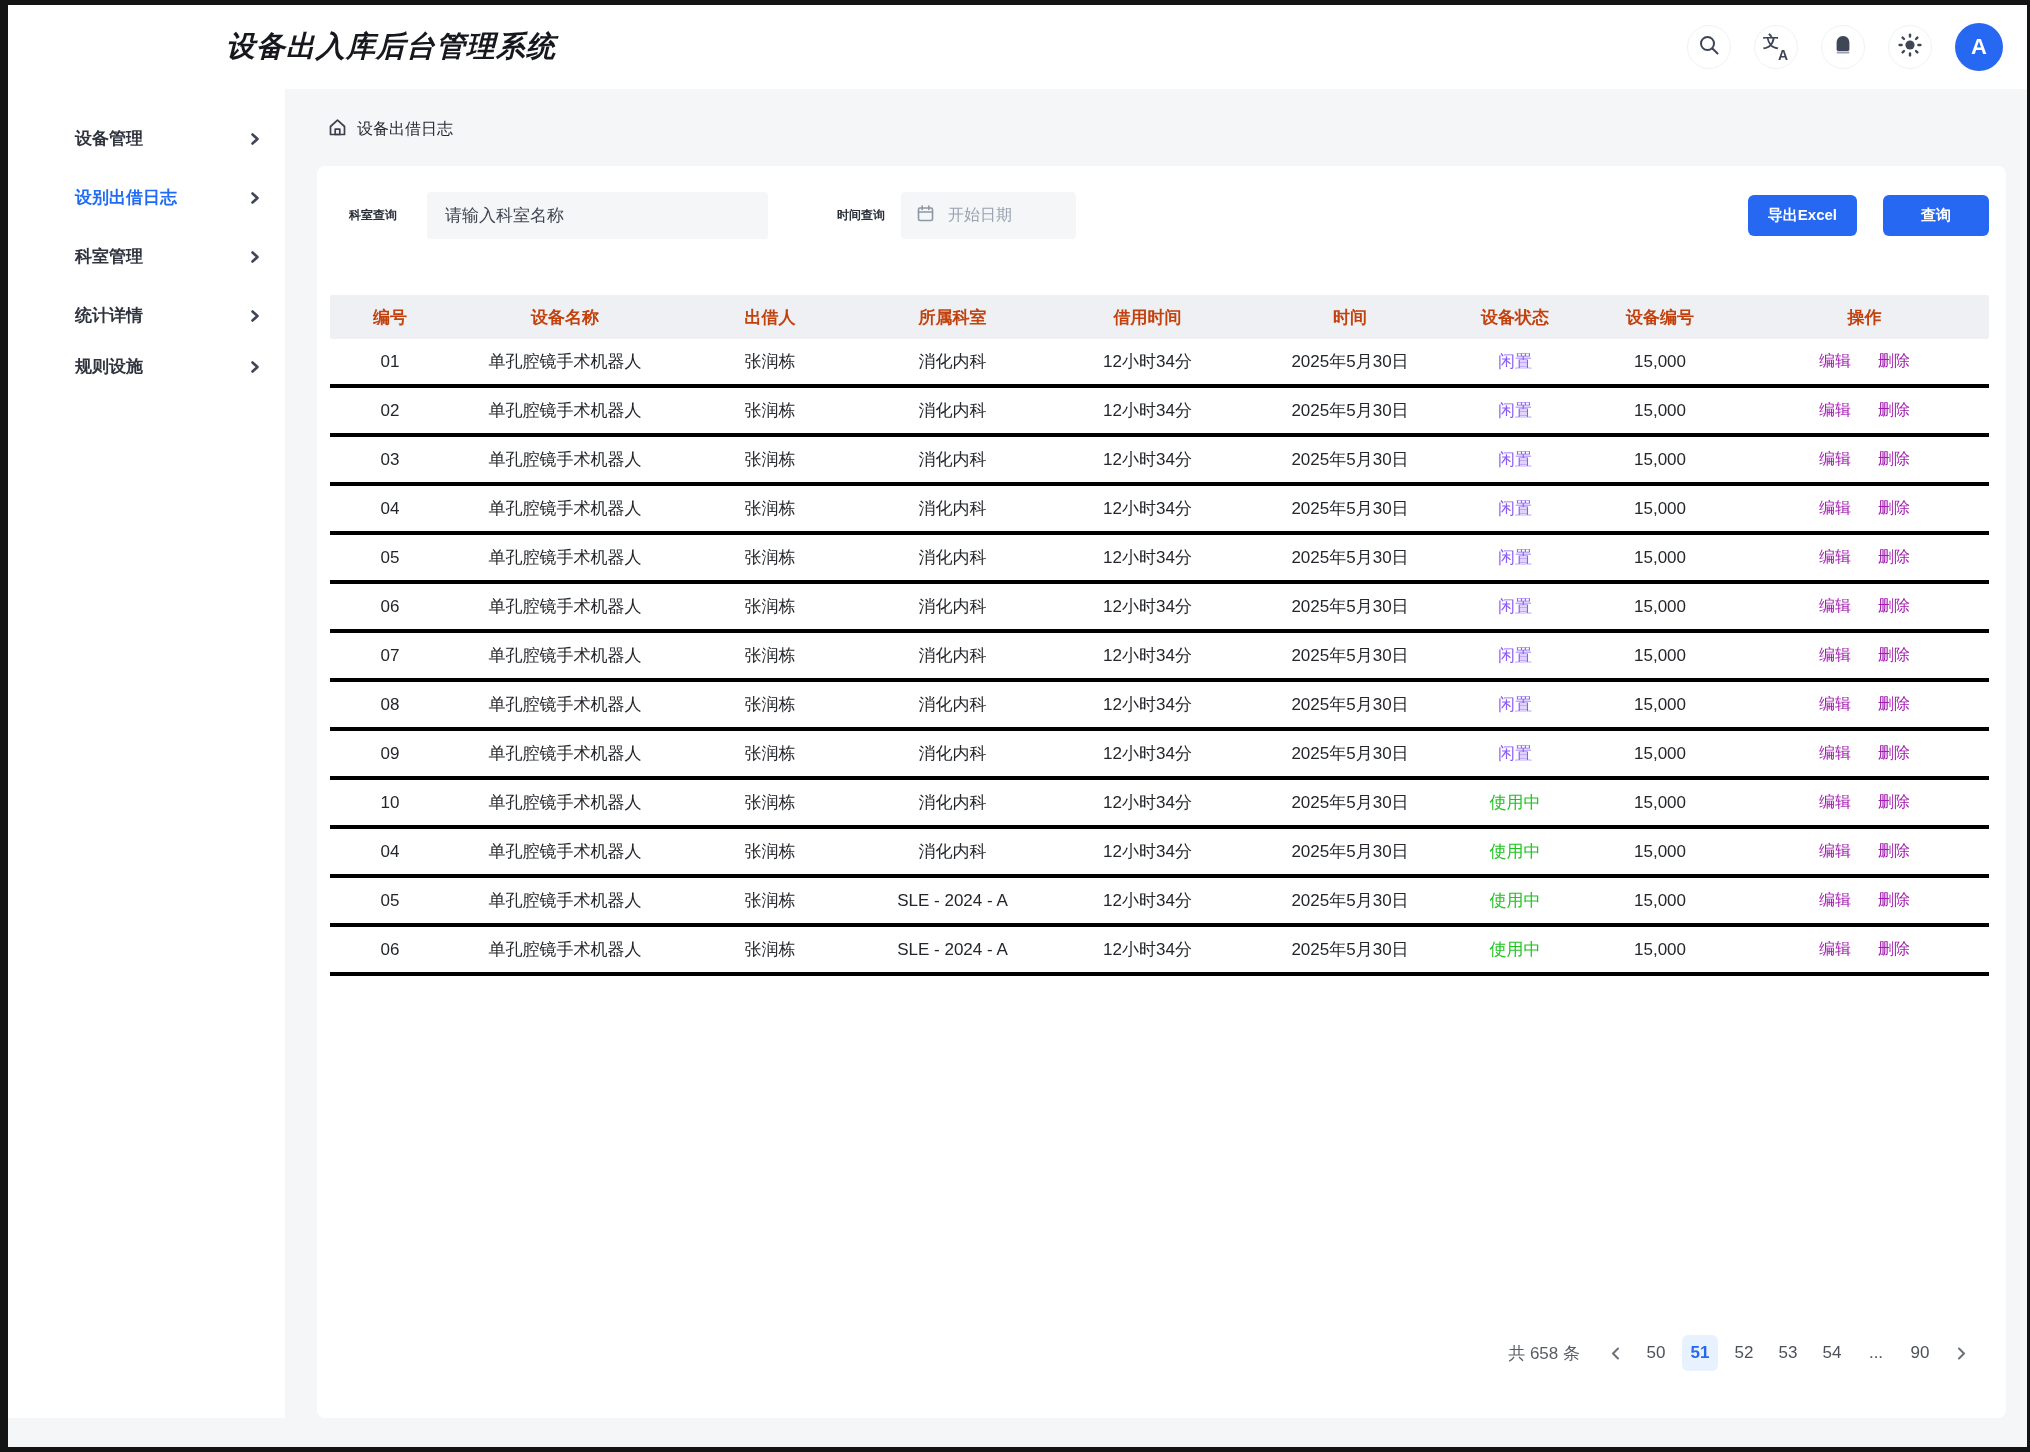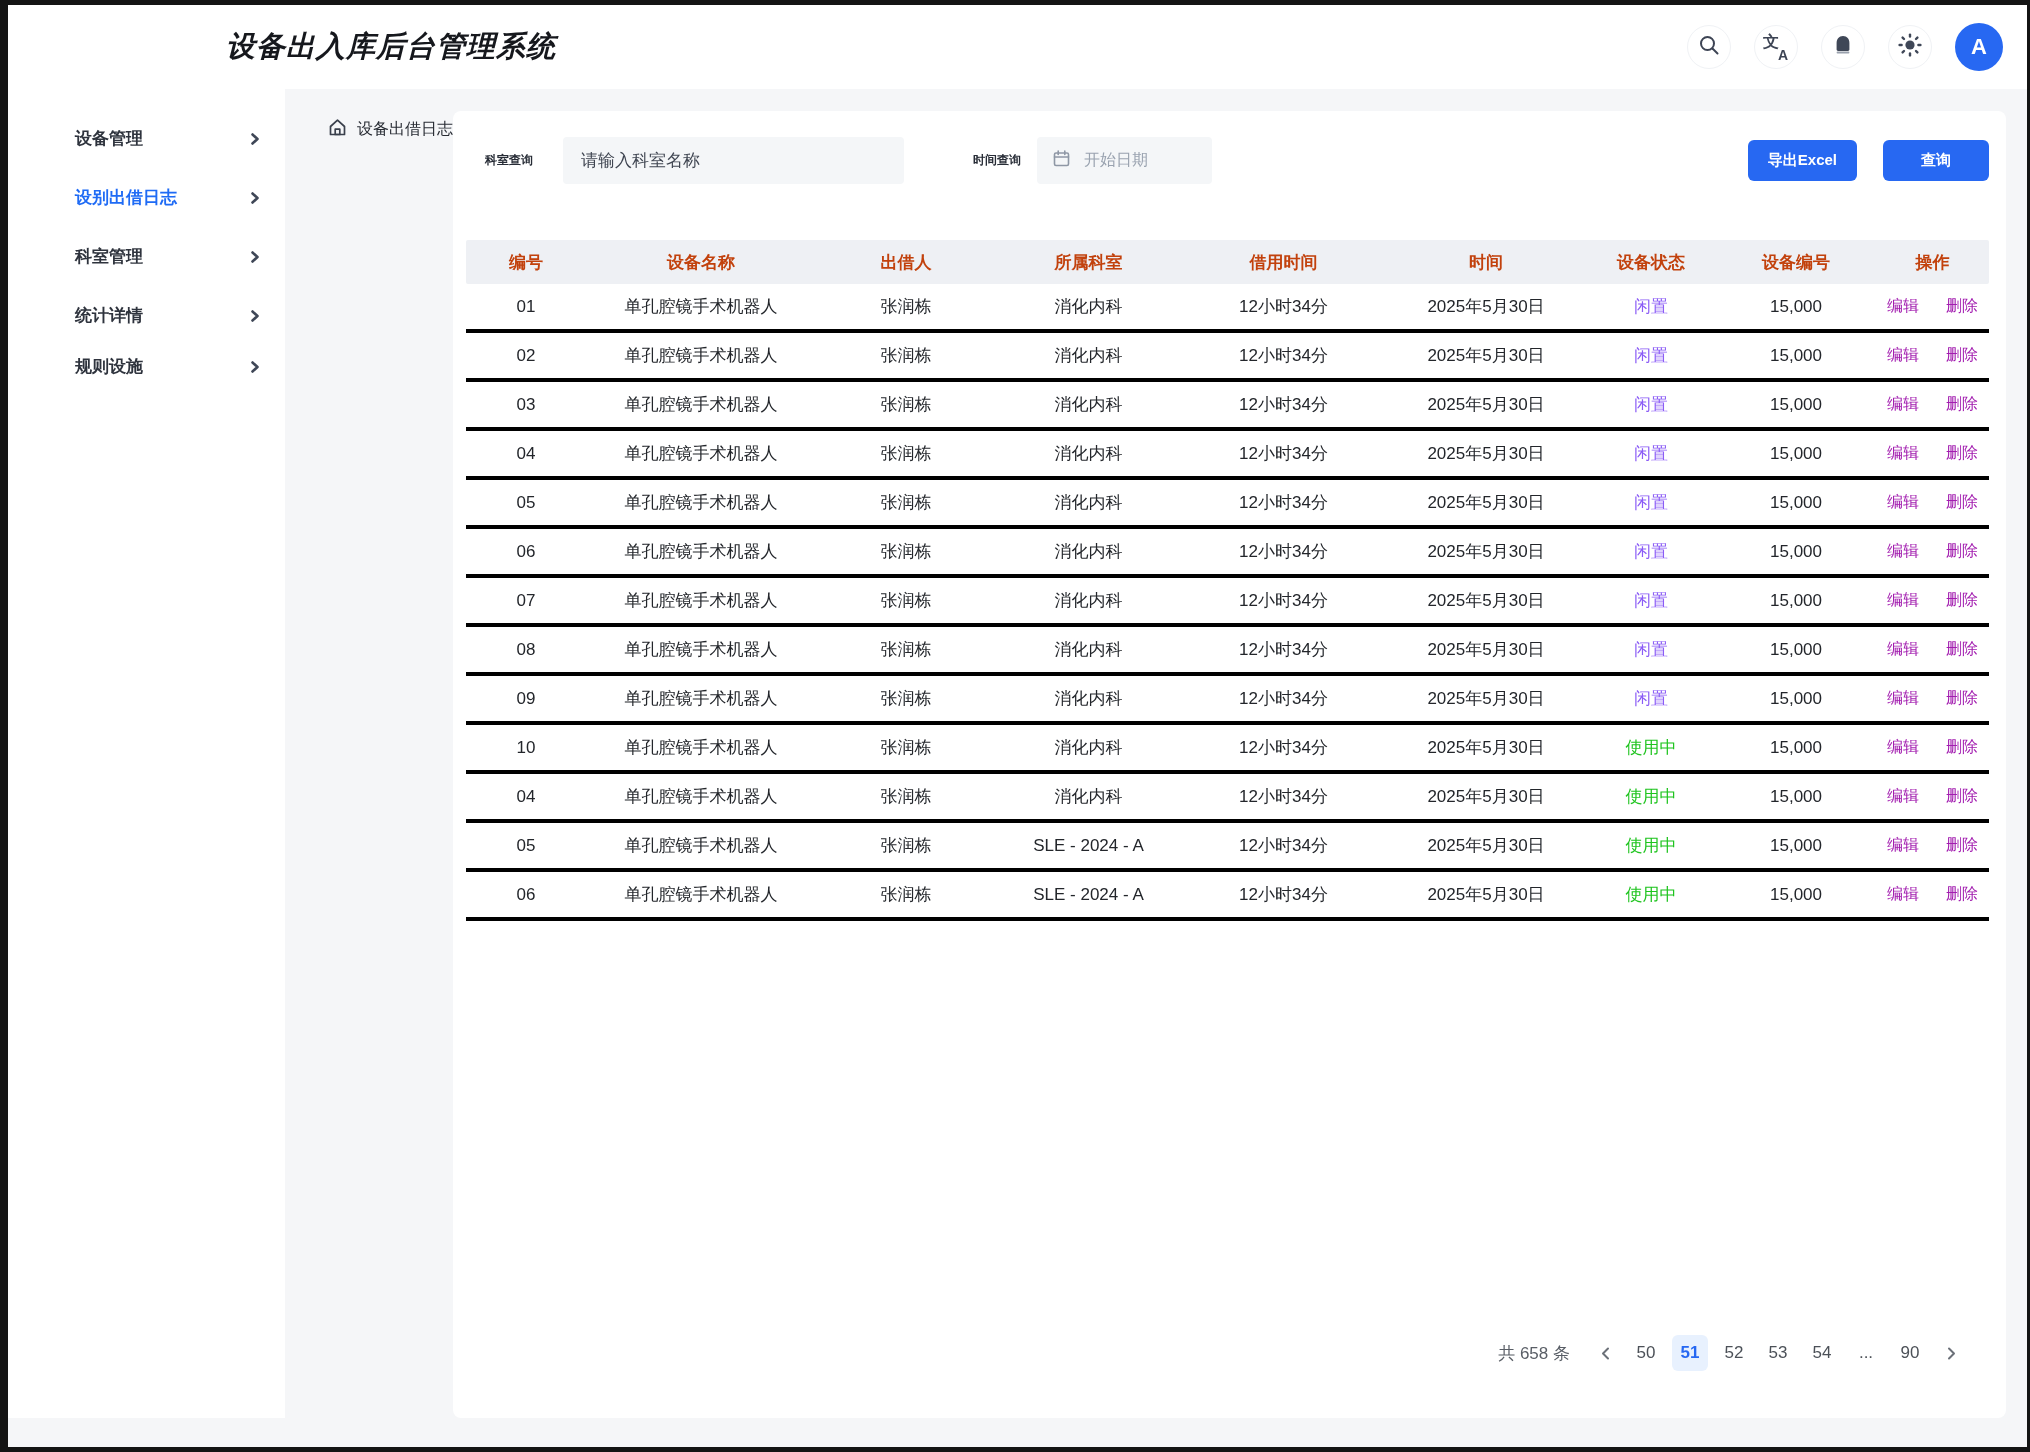--- a/index.html
+++ b/index.html
@@ -18,21 +18,21 @@
   .tr-icon .en { position:absolute; right:1px; bottom:-3px; font-size:14px; font-weight:700; color:#3d4454; }
 
   
   .body-row { flex:1; display:flex; min-height:0; padding-bottom:29px; }
   .sidebar { flex:0 0 277px; background:#fff; padding-top:20px; }
   .menu-item { height:59px; display:flex; align-items:center; padding:0 24px 0 67px; font-size:17px; font-weight:600; color:#2e333d; cursor:pointer; }
   .menu-item.active { color:#1f6bf5; }
   .menu-item .chev { margin-left:auto; display:flex; }
   .menu-item:last-child { margin-top:-8px; }
 
-  .main { flex:1; padding:22px 21px 0 32px; display:flex; min-width:0; }
+  .main { flex:1; padding:22px 21px 0 32px; display:flex; flex-direction:column; min-width:0; }
   .breadcrumb { display:flex; align-items:center; gap:9px; height:36px; margin:0 0 19px 10px; font-size:16px; color:#272b33; }
 
   .card { background:#fff; border-radius:8px; flex:1; padding:26px 17px 0 13px; position:relative; }
 
   
   .filter-row { display:flex; align-items:center; height:47px; margin-left:19px; }
   .f-label { font-size:12px; font-weight:700; color:#272c36; white-space:nowrap; }
   .text-input { width:341px; height:47px; margin-left:30px; background:#f4f6f8; border:none; border-radius:4px; padding:0 18px; font-size:17px; color:#3a4049; outline:none; }
   .text-input::placeholder { color:#3f4551; opacity:1; }
   .time-label { margin-left:69px; }
@@ -49,21 +49,21 @@
   .thead { background:#eef0f4; height:44px; font-size:17px; font-weight:700; color:#c2410c; border-radius:2px; }
   .thead > div { text-align:center; }
   .trow { height:49px; font-size:17px; color:#23262b; border-bottom:4px solid #000000; }
   .trow > div { text-align:center; }
   .st-in-use { color:#1fc41f; }
   .st-idle { color:#8b5cf6; }
   .actions { display:flex; justify-content:center; gap:27px; }
   .link { color:#a21caf; font-size:16px; cursor:pointer; text-decoration:none; }
 
   
-  .pagination { position:absolute; right:40px; bottom:47px; display:flex; align-items:center; gap:8px; font-size:17px; color:#595e66; }
+  .pagination { position:absolute; right:30px; bottom:47px; display:flex; align-items:center; gap:8px; font-size:17px; color:#595e66; }
   .pg-total { margin-right:12px; color:#595e66; }
   .pg-arrow { width:30px; height:36px; display:flex; align-items:center; justify-content:center; cursor:pointer; }
   .pg-item { min-width:36px; height:36px; display:flex; align-items:center; justify-content:center; border-radius:6px; cursor:pointer; color:#4c5158; }
   .pg-item.active { background:#e8f1fe; color:#2768f2; font-weight:600; }
 </style>
 </head>
 <body>
 
 <div class="frame">
 

